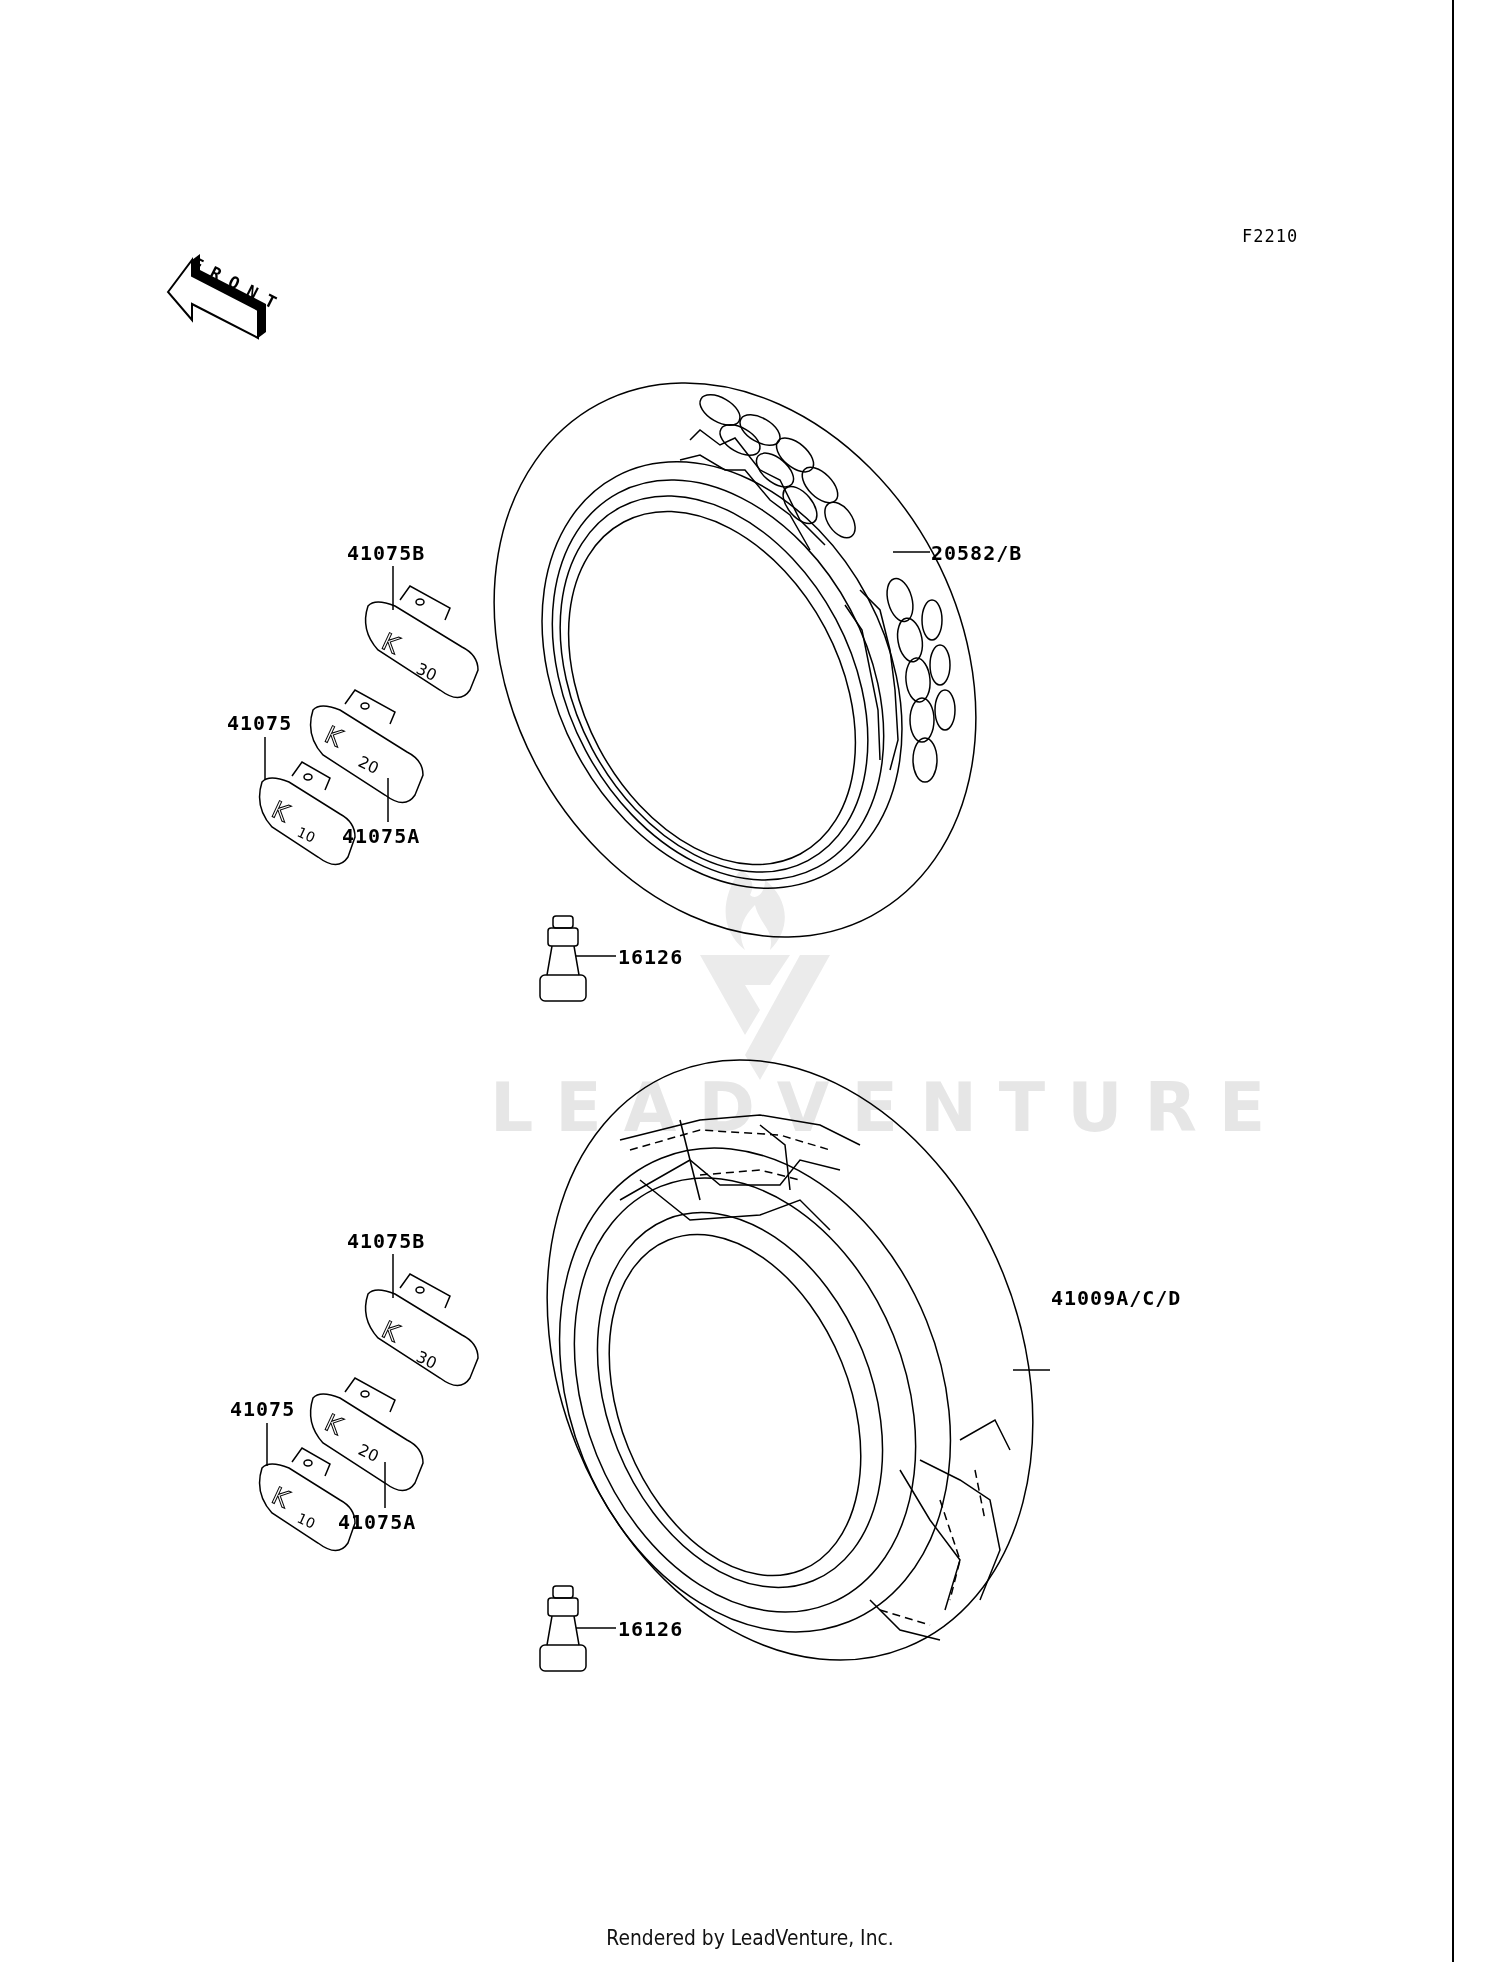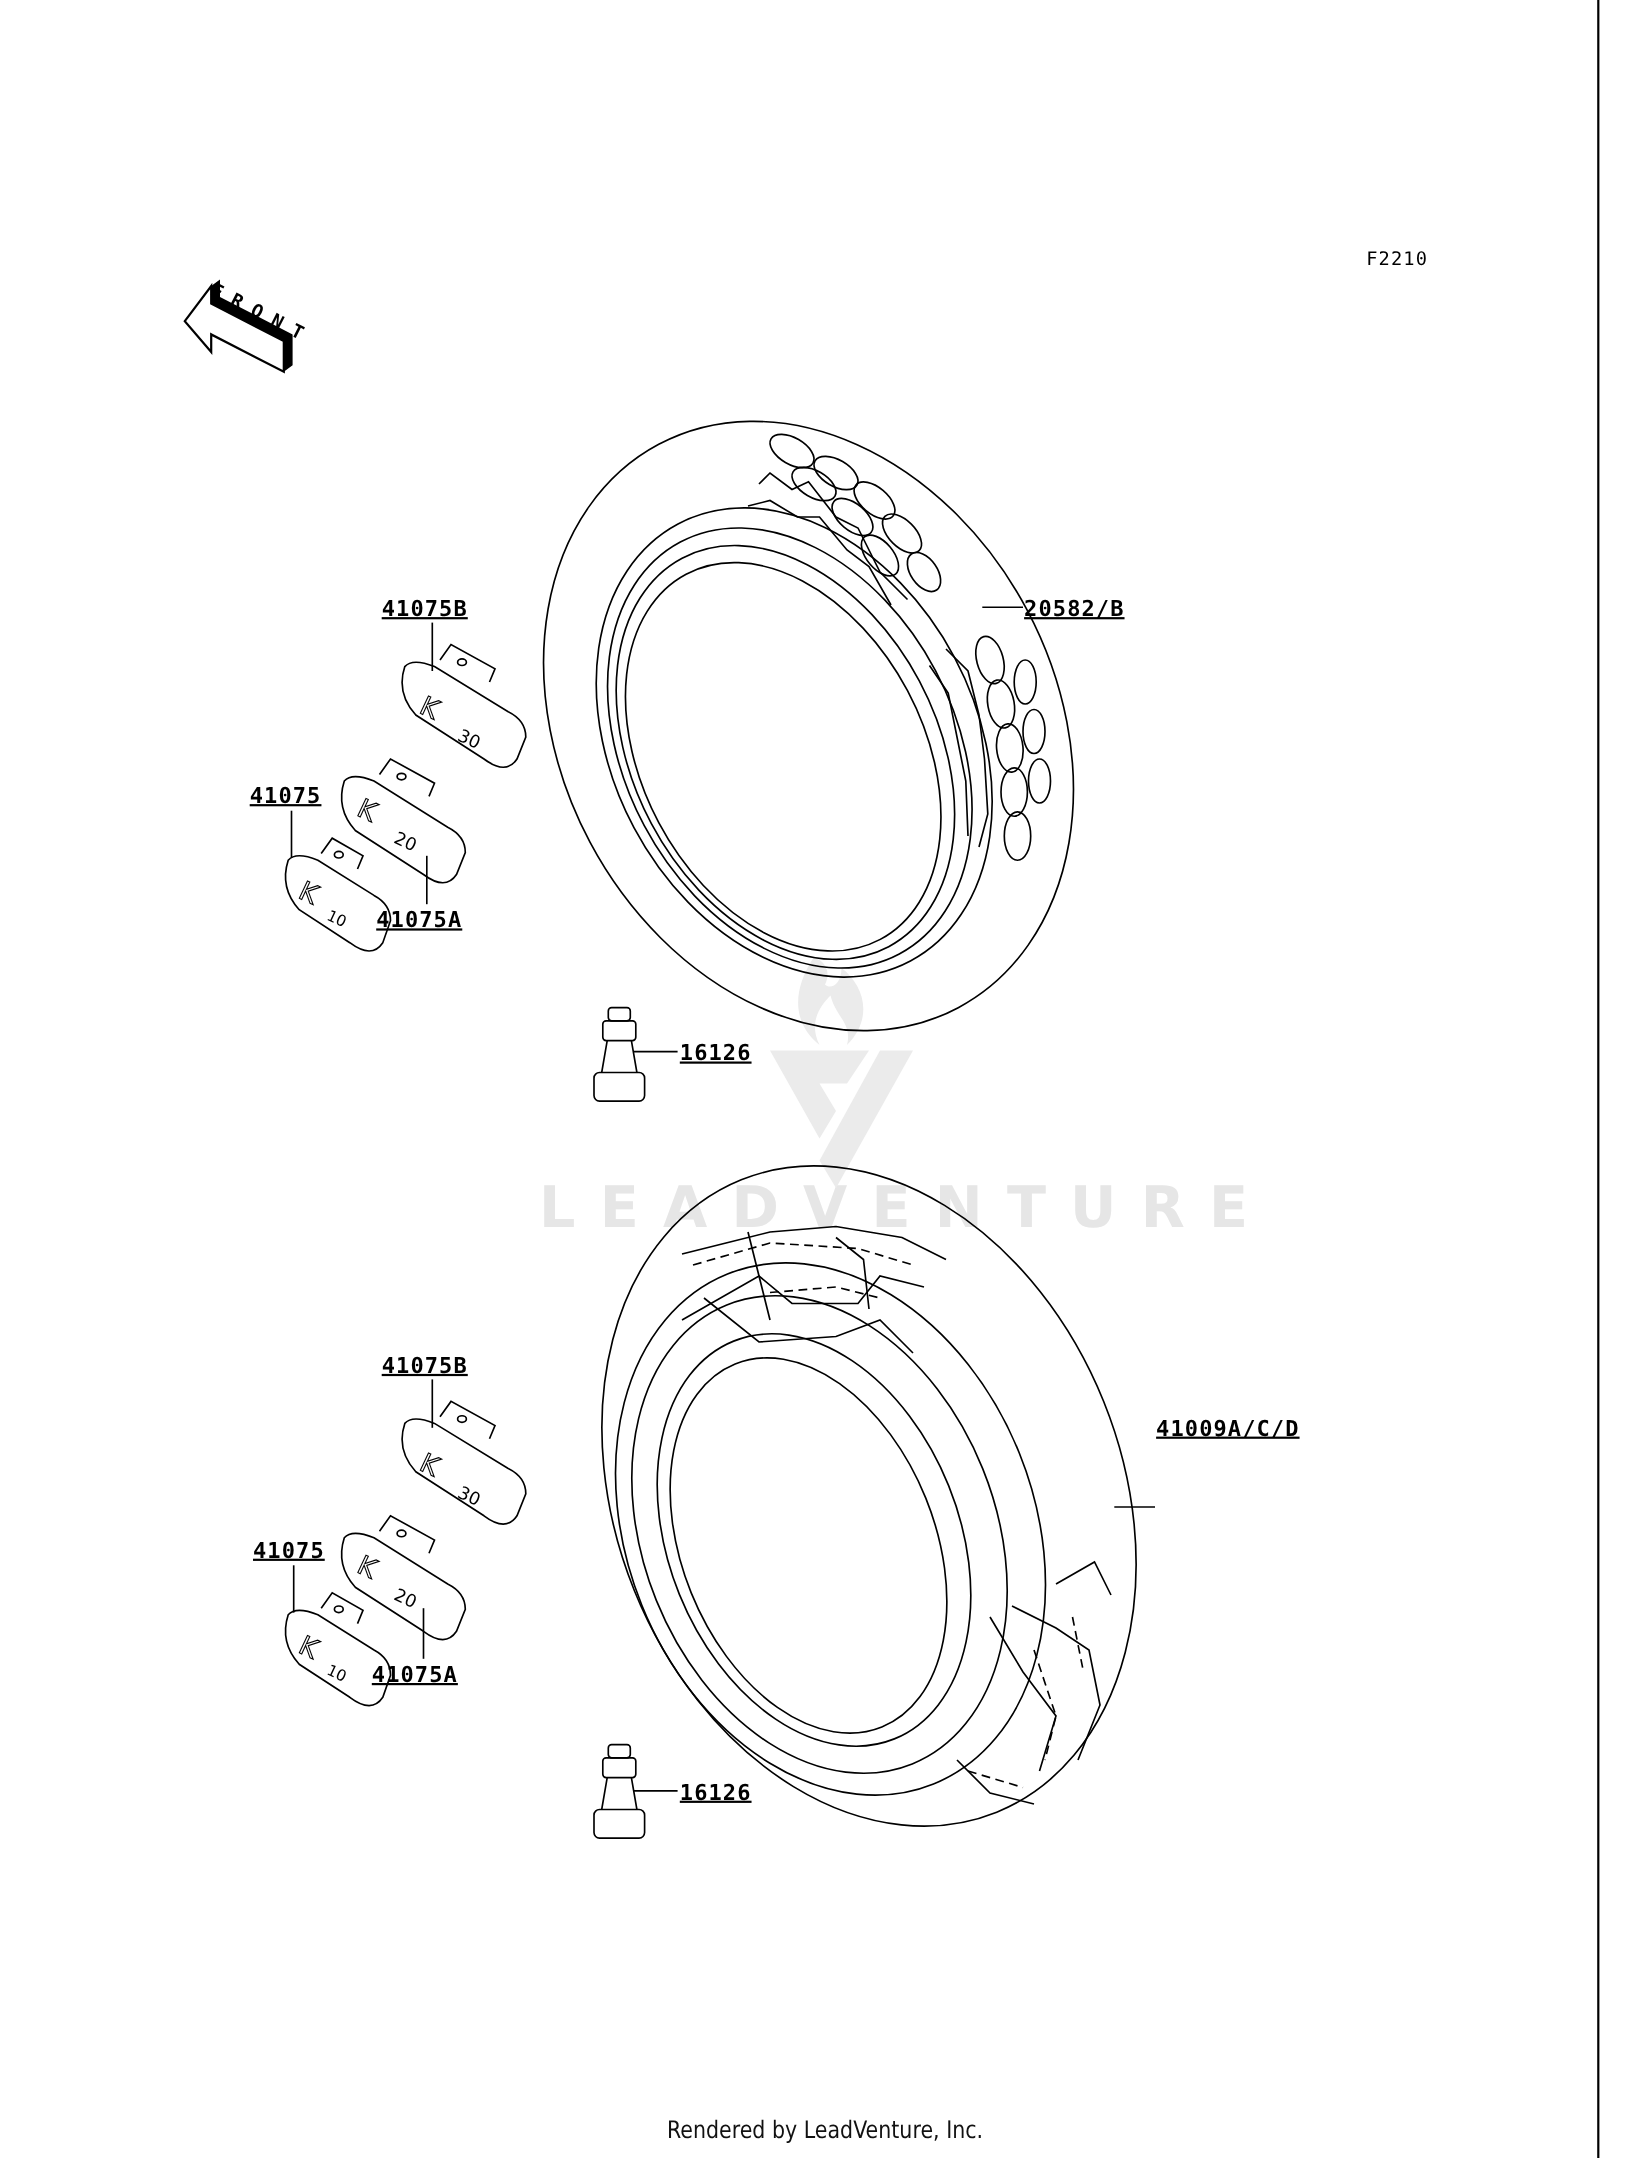--- a/index.html
+++ b/index.html
@@ -1,21 +1,21 @@
 <!DOCTYPE html>
 <html><head>
 <meta charset="utf-8">
 <style>
   html, body { margin: 0; padding: 0; background: #ffffff; }
   body { width: 1500px; height: 1962px; position: relative; overflow: hidden; font-family: "DejaVu Sans", sans-serif; }
   #canvas { position: absolute; left: 0; top: 0; width: 1500px; height: 1962px; }
-  .label { position: absolute; font-family: "DejaVu Sans Mono", monospace; font-weight: bold; font-size: 20px; color: #000; letter-spacing: 1px; white-space: nowrap; line-height: 1; text-decoration: underline; }
+  .label { position: absolute; font-family: "DejaVu Sans Mono", monospace; font-weight: bold; font-size: 20px; color: #000; letter-spacing: 1px; white-space: nowrap; line-height: 1; }
   .diagram-id { position: absolute; left: 1242px; top: 226px; font-family: "DejaVu Sans Mono", monospace; font-weight: normal; font-size: 17px; color: #000; letter-spacing: 1px; }
   .footer { position: absolute; left: 0; width: 1500px; top: 1925px; text-align: center; font-family: "DejaVu Sans", sans-serif; font-size: 22px; color: #111; transform: scaleX(0.85); }
-  .watermark-text { position: absolute; left: 490px; top: 1068px; font-family: "DejaVu Sans", sans-serif; font-weight: bold; font-size: 52px; letter-spacing: 22px; color: #e6e6e6; }
+  .watermark-text { position: absolute; left: 490px; top: 1068px; font-family: "DejaVu Sans", sans-serif; font-weight: bold; font-size: 68px; letter-spacing: 22px; color: #e6e6e6; }
   .front-text { font-family: "DejaVu Sans Mono", monospace; font-weight: bold; }
 </style>
 </head>
 <body>
 
 <div id="canvas">
 
   <div class="watermark-text">LEADVENTURE</div>
 
   <svg width="1500" height="1962" viewBox="0 0 1500 1962" style="position:absolute;left:0;top:0">

